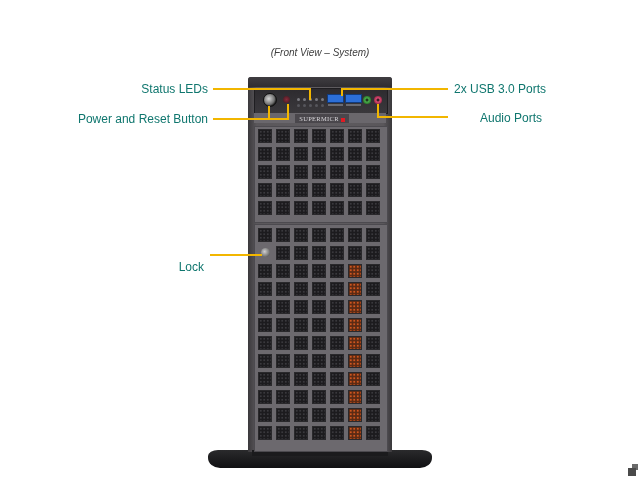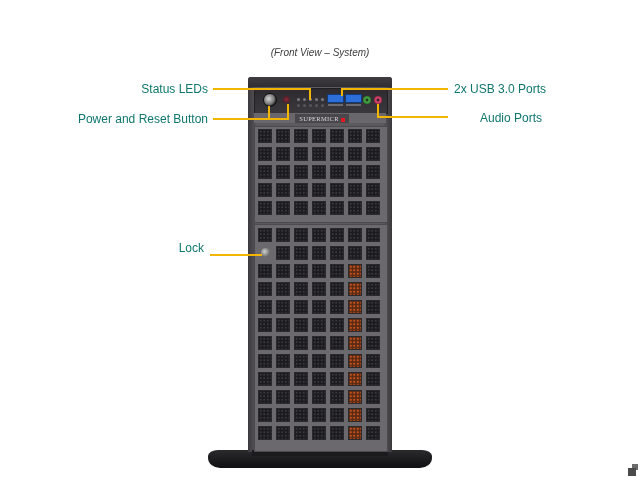--- a/index.html
+++ b/index.html
@@ -106,21 +106,21 @@
 </style>
 </head>
 <body>
 
 <div class="caption">(Front View – System)</div>
 
 <div class="label right" style="left:120px; top:82px; width:88px;">Status LEDs</div>
 <div class="label right" style="left:60px; top:112px; width:148px;">Power and Reset Button</div>
 <div class="label" style="left:454px; top:82px;">2x USB 3.0 Ports</div>
 <div class="label" style="left:480px; top:111px;">Audio Ports</div>
-<div class="label right" style="left:150px; top:241px; width:54px;">Lock</div>
+<div class="label right" style="left:150px; top:260px; width:54px;">Lock</div>
 
 <div class="foot"></div>
 <div class="case"></div>
 <div class="foot-top"></div>
 <div class="case-top"></div>
 
 <div class="panel"></div>
 <div class="panel-strip"></div>
 <div class="brand"><span>SUPERMICR</span><span class="brand-dot"></span></div>
 

